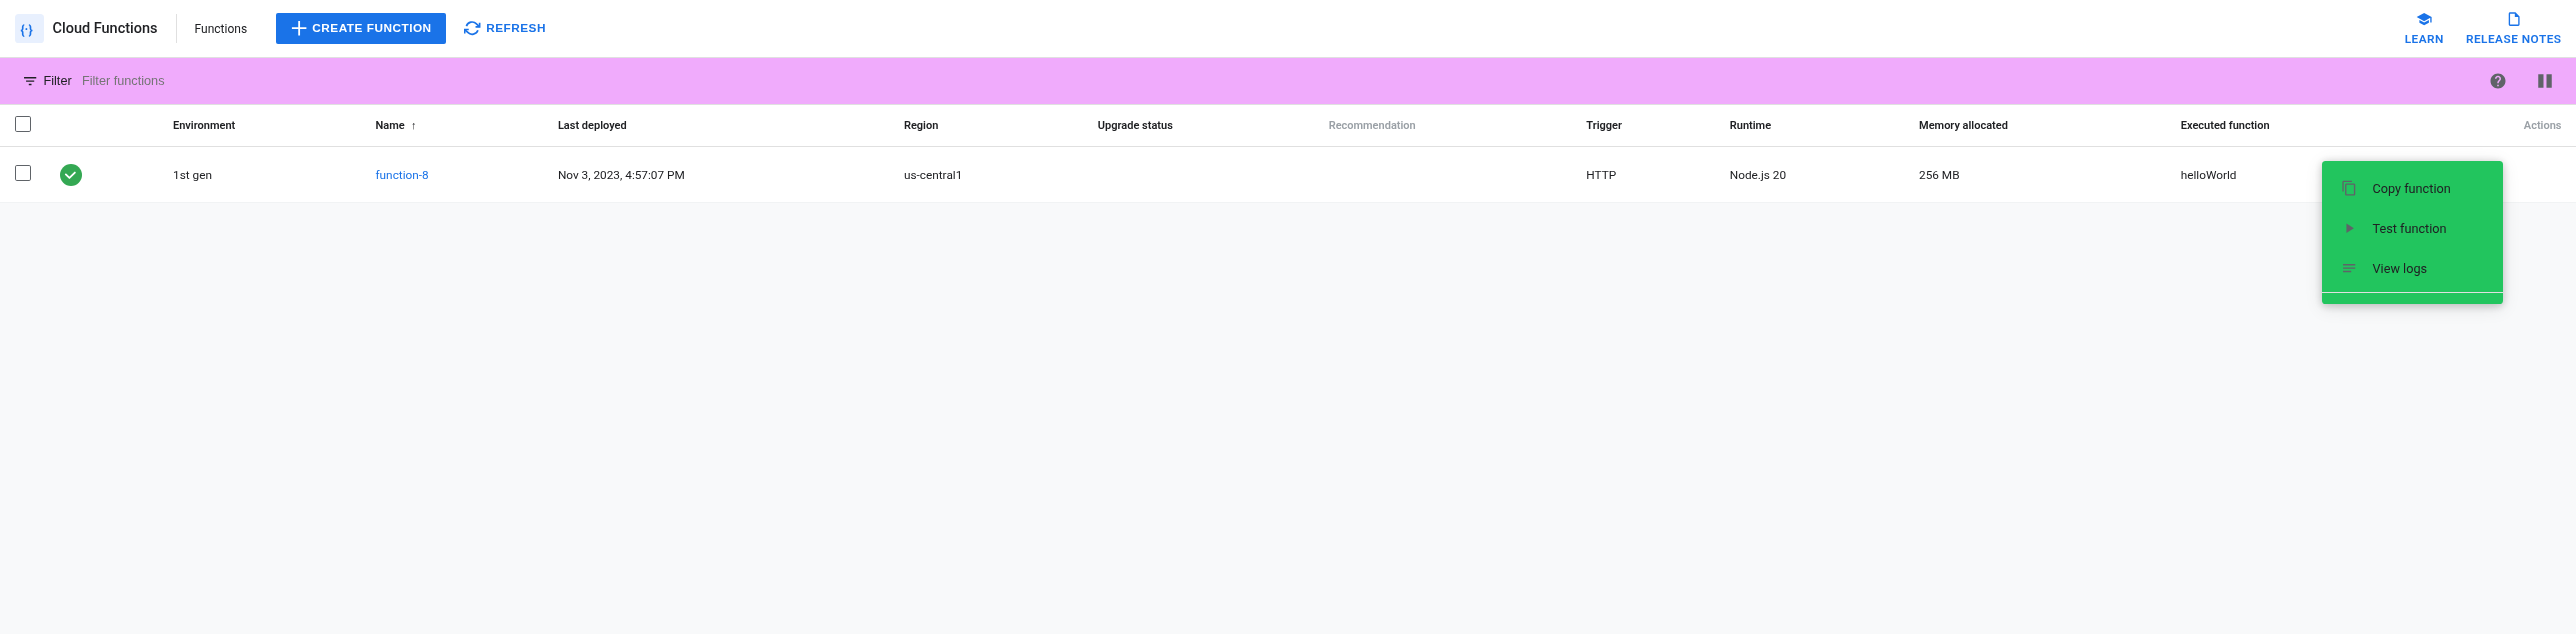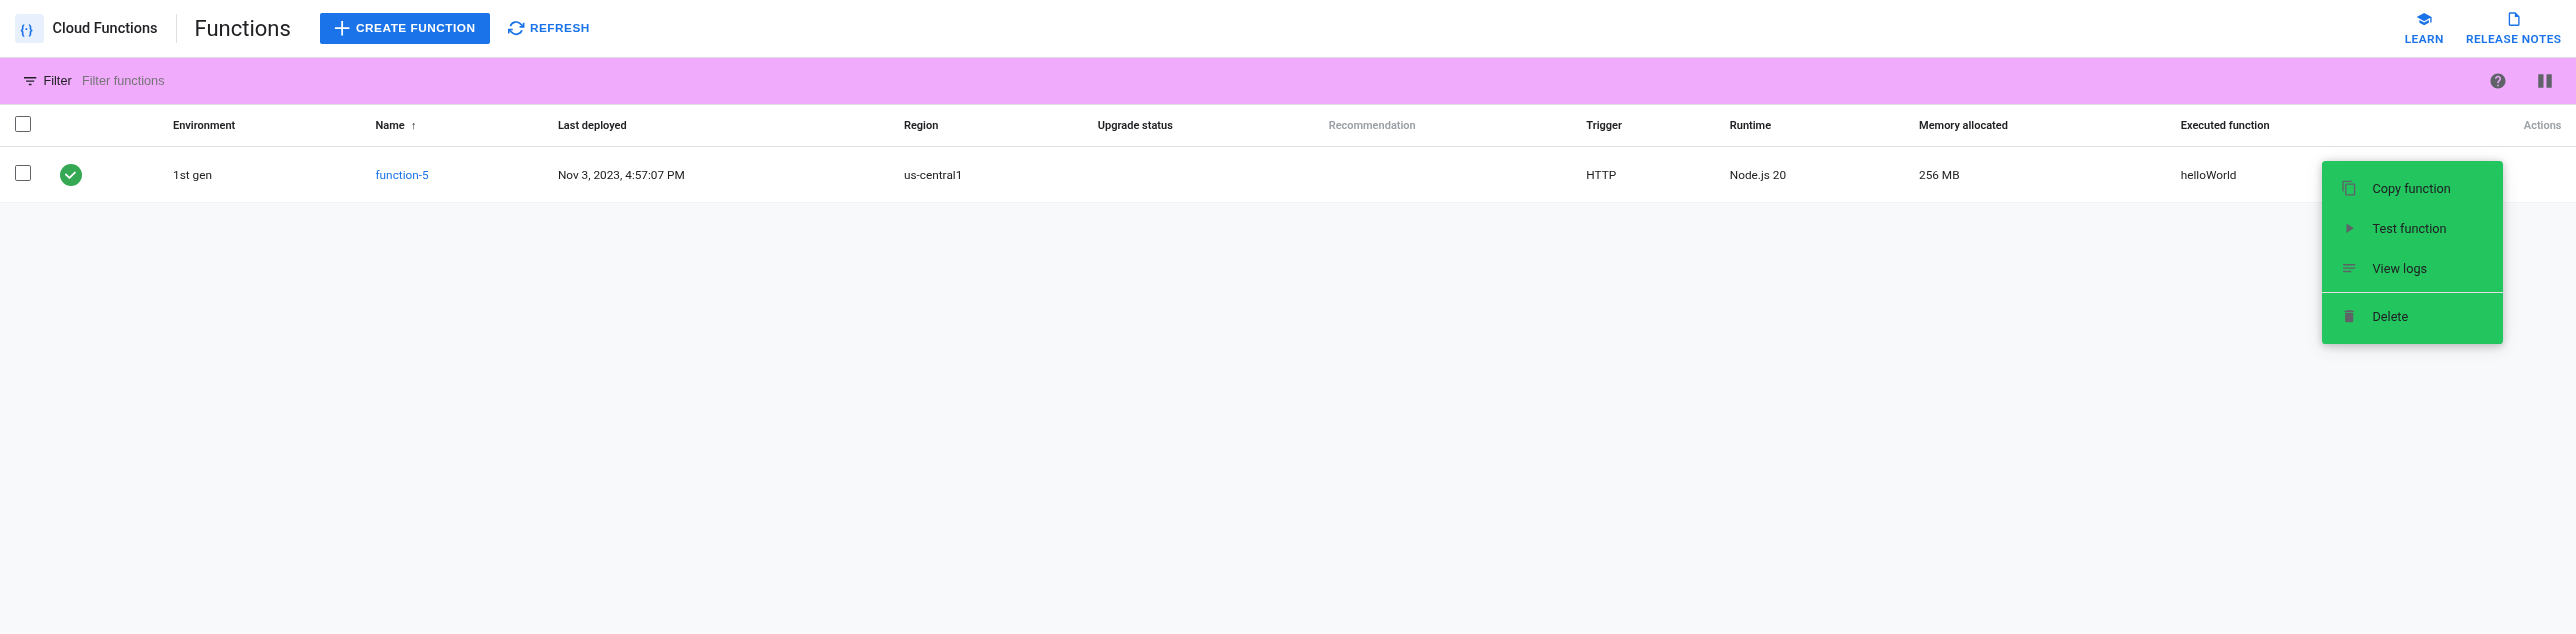--- a/index.html
+++ b/index.html
@@ -32,21 +32,21 @@
       display: flex;
       align-items: center;
       justify-content: center;
     }
     .nav-logo-text {
       font-size: 14.5px;
       font-weight: 500;
       color: #202124;
     }
     .nav-page-title {
-      font-size: 22px;
+      font-size: 12px;
       font-weight: 400;
       color: #202124;
       margin-right: 29px;
     }
     .nav-actions {
       display: flex;
       align-items: center;
       gap: 7.3px;
       flex: 1;
     }
@@ -379,21 +379,21 @@
         </td>
         <td>
           <div class="status-icon">
             <svg width="12.7" height="12.7" viewBox="0 0 14 14" fill="none">
               <path d="M2 7l4 4 6-6" stroke="white" stroke-width="2" stroke-linecap="round" stroke-linejoin="round"></path>
             </svg>
           </div>
         </td>
         <td>1st gen</td>
         <td>
-          <a class="function-link">function-5</a>
+          <a class="function-link">function-8</a>
         </td>
         <td>Nov 3, 2023, 4:57:07 PM</td>
         <td>us-central1</td>
         <td></td>
         <td></td>
         <td>HTTP</td>
         <td>Node.js 20</td>
         <td>256 MB</td>
         <td>helloWorld</td>
         <td style="text-align:right;">
@@ -423,22 +423,14 @@
   </div>
   <div class="menu-item">
     <span class="menu-item-icon">
       <svg width="16.3" height="16.3" viewBox="0 0 24 24" fill="#5f6368">
         <path d="M3 18h12v-2H3v2zm0-5h18v-2H3v2zm0-7v2h18V6H3z"></path>
       </svg>
     </span>
     <span>View logs</span>
   </div>
   <div class="menu-divider"></div>
-  <div class="menu-item">
-    <span class="menu-item-icon">
-      <svg width="16.3" height="16.3" viewBox="0 0 24 24" fill="#5f6368">
-        <path d="M6 19c0 1.1.9 2 2 2h8c1.1 0 2-.9 2-2V7H6v12zM19 4h-3.5l-1-1h-5l-1 1H5v2h14V4z"></path>
-      </svg>
-    </span>
-    <span>Delete</span>
-  </div>
 </div>
 
 
 </body></html>

